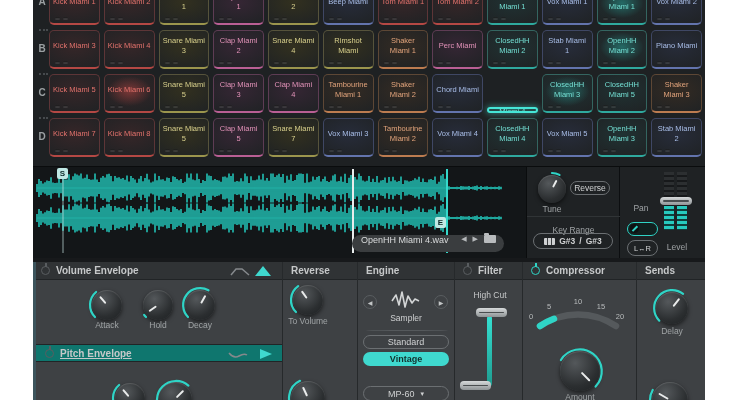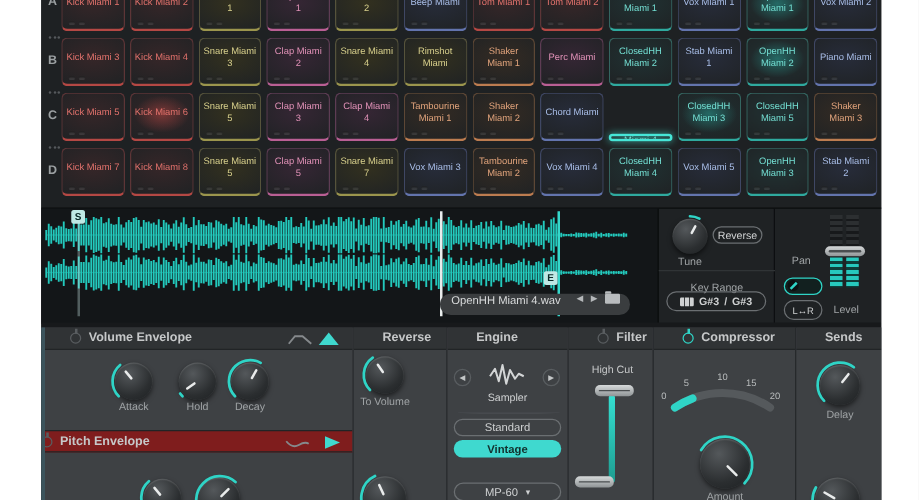--- a/index.html
+++ b/index.html
@@ -57,23 +57,23 @@
   .lvlhandle::after{content:"";position:absolute;left:3px;right:3px;top:3.2px;height:1.4px;background:#4a4e50;border-radius:1px;}
   .toggle{position:absolute;left:594px;top:56px;width:31px;height:14px;border:1.5px solid #2fd4c6;border-radius:8px;background:#12201f;}
   .toggle .tknob{position:absolute;left:2px;top:1.2px;width:9px;height:9px;border-radius:50%;background:#0d1112;}
   .toggle .tknob::after{content:"";position:absolute;left:50%;top:1px;width:1.5px;height:7px;margin-left:-.75px;background:#2fd4c6;transform:rotate(45deg);}
 
   
   .bottom-section{position:absolute;left:0;top:258px;width:672px;height:142px;background:#17191b;}
   .bottom-section::before{content:"";position:absolute;left:0;top:4px;bottom:0;width:3px;background:#3c545c;z-index:9;}
   .bcol{position:absolute;top:4px;bottom:0;background:#3e4144;border-right:1px solid #26292b;overflow:hidden;}
   .bhead{position:absolute;left:0;right:0;top:0;height:18px;background:#303335;border-bottom:1px solid #212426;
-         display:flex;align-items:center;padding-left:23px;font-size:10px;font-weight:bold;color:#c6c8c9;}
-  .pitch-head{position:absolute;left:0;right:0;top:82px;height:18px;background:#7f1d1d;border-top:1px solid #212426;border-bottom:1px solid #212426;
-         display:flex;align-items:center;padding-left:0;font-size:10px;font-weight:bold;color:#c6c8c9;}
+         display:flex;align-items:center;padding-left:8px;font-size:10px;font-weight:bold;color:#c6c8c9;}
+  .pitch-head{position:absolute;left:0;right:0;top:82px;height:18px;background:#0f766e;border-top:1px solid #212426;border-bottom:1px solid #212426;
+         display:flex;align-items:center;padding-left:12px;font-size:10px;font-weight:bold;color:#c6c8c9;text-decoration:underline;}
   .pw{width:9px;height:9px;border:1.6px solid #595d60;border-radius:50%;position:relative;margin-right:6px;flex:none;}
   .pw::after{content:"";position:absolute;left:50%;top:-4px;width:2px;height:4px;margin-left:-1px;background:#595d60;}
   .pw.on{border-color:#2fd4c6;} .pw.on::after{background:#2fd4c6;}
   .tri-up{position:absolute;width:0;height:0;border-left:8px solid transparent;border-right:8px solid transparent;border-bottom:10px solid #3fd9cf;}
   .tri-right{position:absolute;width:0;height:0;border-top:5px solid transparent;border-bottom:5px solid transparent;border-left:12px solid #3fd9cf;}
   .envicon{position:absolute;}
   .blabel{position:absolute;font-size:8.5px;color:#9fa3a5;text-align:center;}
   .knob{position:absolute;border-radius:50%;
         background:radial-gradient(circle at 38% 30%, #54585b, #2b2e30 62%, #1d2022);
         box-shadow:0 2px 4px rgba(0,0,0,.55), inset 0 1px 1px rgba(255,255,255,.14);}

